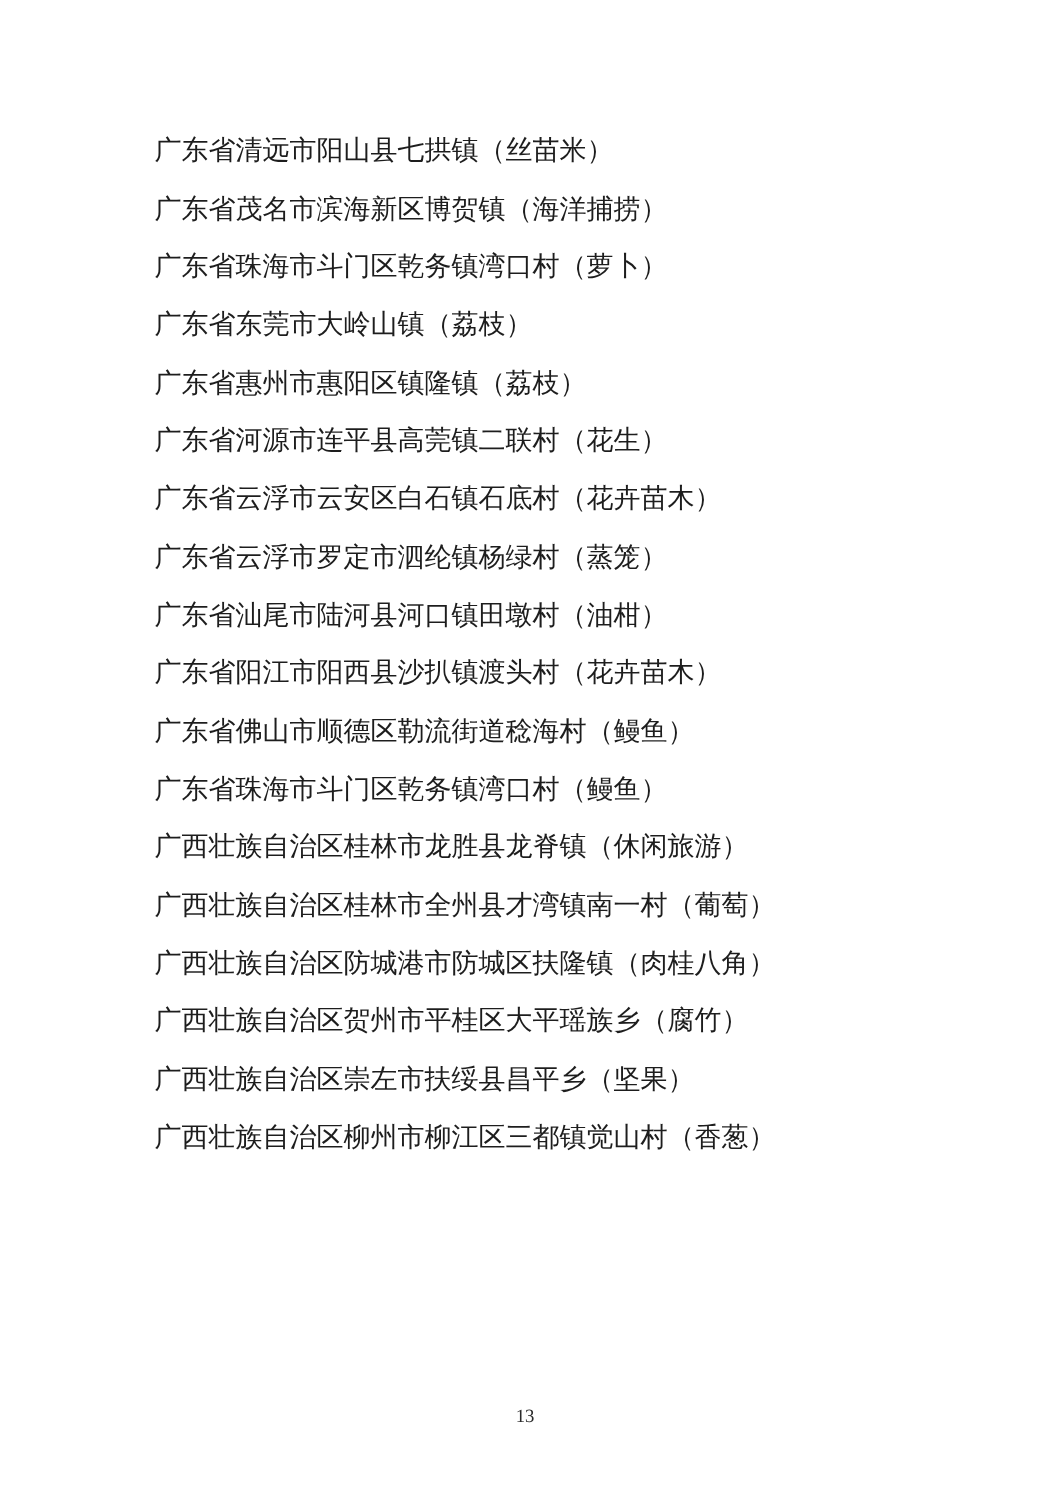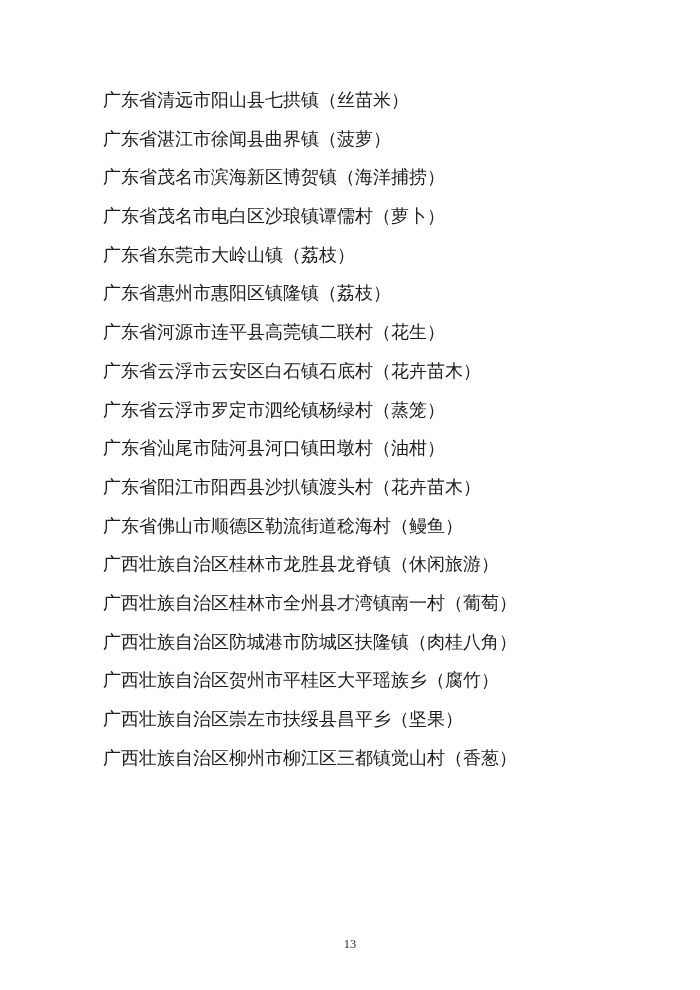--- a/index.html
+++ b/index.html
@@ -45,31 +45,31 @@
     font-family: "Liberation Serif", "DejaVu Serif", serif;
     margin-top: 23px;
   }
 </style>
 </head>
 <body>
 
 <div class="page">
   <div class="content">
     <p class="line">广东省清远市阳山县七拱镇（丝苗米）</p>
-    <p class="line">广东省湛江市徐闻县曲界镇（菠萝）</p>
     <p class="line">广东省茂名市滨海新区博贺镇（海洋捕捞）</p>
-    <p class="line">广东省茂名市电白区沙琅镇谭儒村（萝卜）</p>
+    <p class="line">广东省珠海市斗门区乾务镇湾口村（萝卜）</p>
     <p class="line">广东省东莞市大岭山镇（荔枝）</p>
     <p class="line">广东省惠州市惠阳区镇隆镇（荔枝）</p>
     <p class="line">广东省河源市连平县高莞镇二联村（花生）</p>
     <p class="line">广东省云浮市云安区白石镇石底村（花卉苗木）</p>
     <p class="line">广东省云浮市罗定市泗纶镇杨绿村（蒸笼）</p>
     <p class="line">广东省汕尾市陆河县河口镇田墩村（油柑）</p>
     <p class="line">广东省阳江市阳西县沙扒镇渡头村（花卉苗木）</p>
     <p class="line">广东省佛山市顺德区勒流街道稔海村（鳗鱼）</p>
+    <p class="line">广东省珠海市斗门区乾务镇湾口村（鳗鱼）</p>
     <p class="line">广西壮族自治区桂林市龙胜县龙脊镇（休闲旅游）</p>
     <p class="line">广西壮族自治区桂林市全州县才湾镇南一村（葡萄）</p>
     <p class="line">广西壮族自治区防城港市防城区扶隆镇（肉桂八角）</p>
     <p class="line">广西壮族自治区贺州市平桂区大平瑶族乡（腐竹）</p>
     <p class="line">广西壮族自治区崇左市扶绥县昌平乡（坚果）</p>
     <p class="line">广西壮族自治区柳州市柳江区三都镇觉山村（香葱）</p>
   </div>
   <div class="page-number">13</div>
 </div>
 

